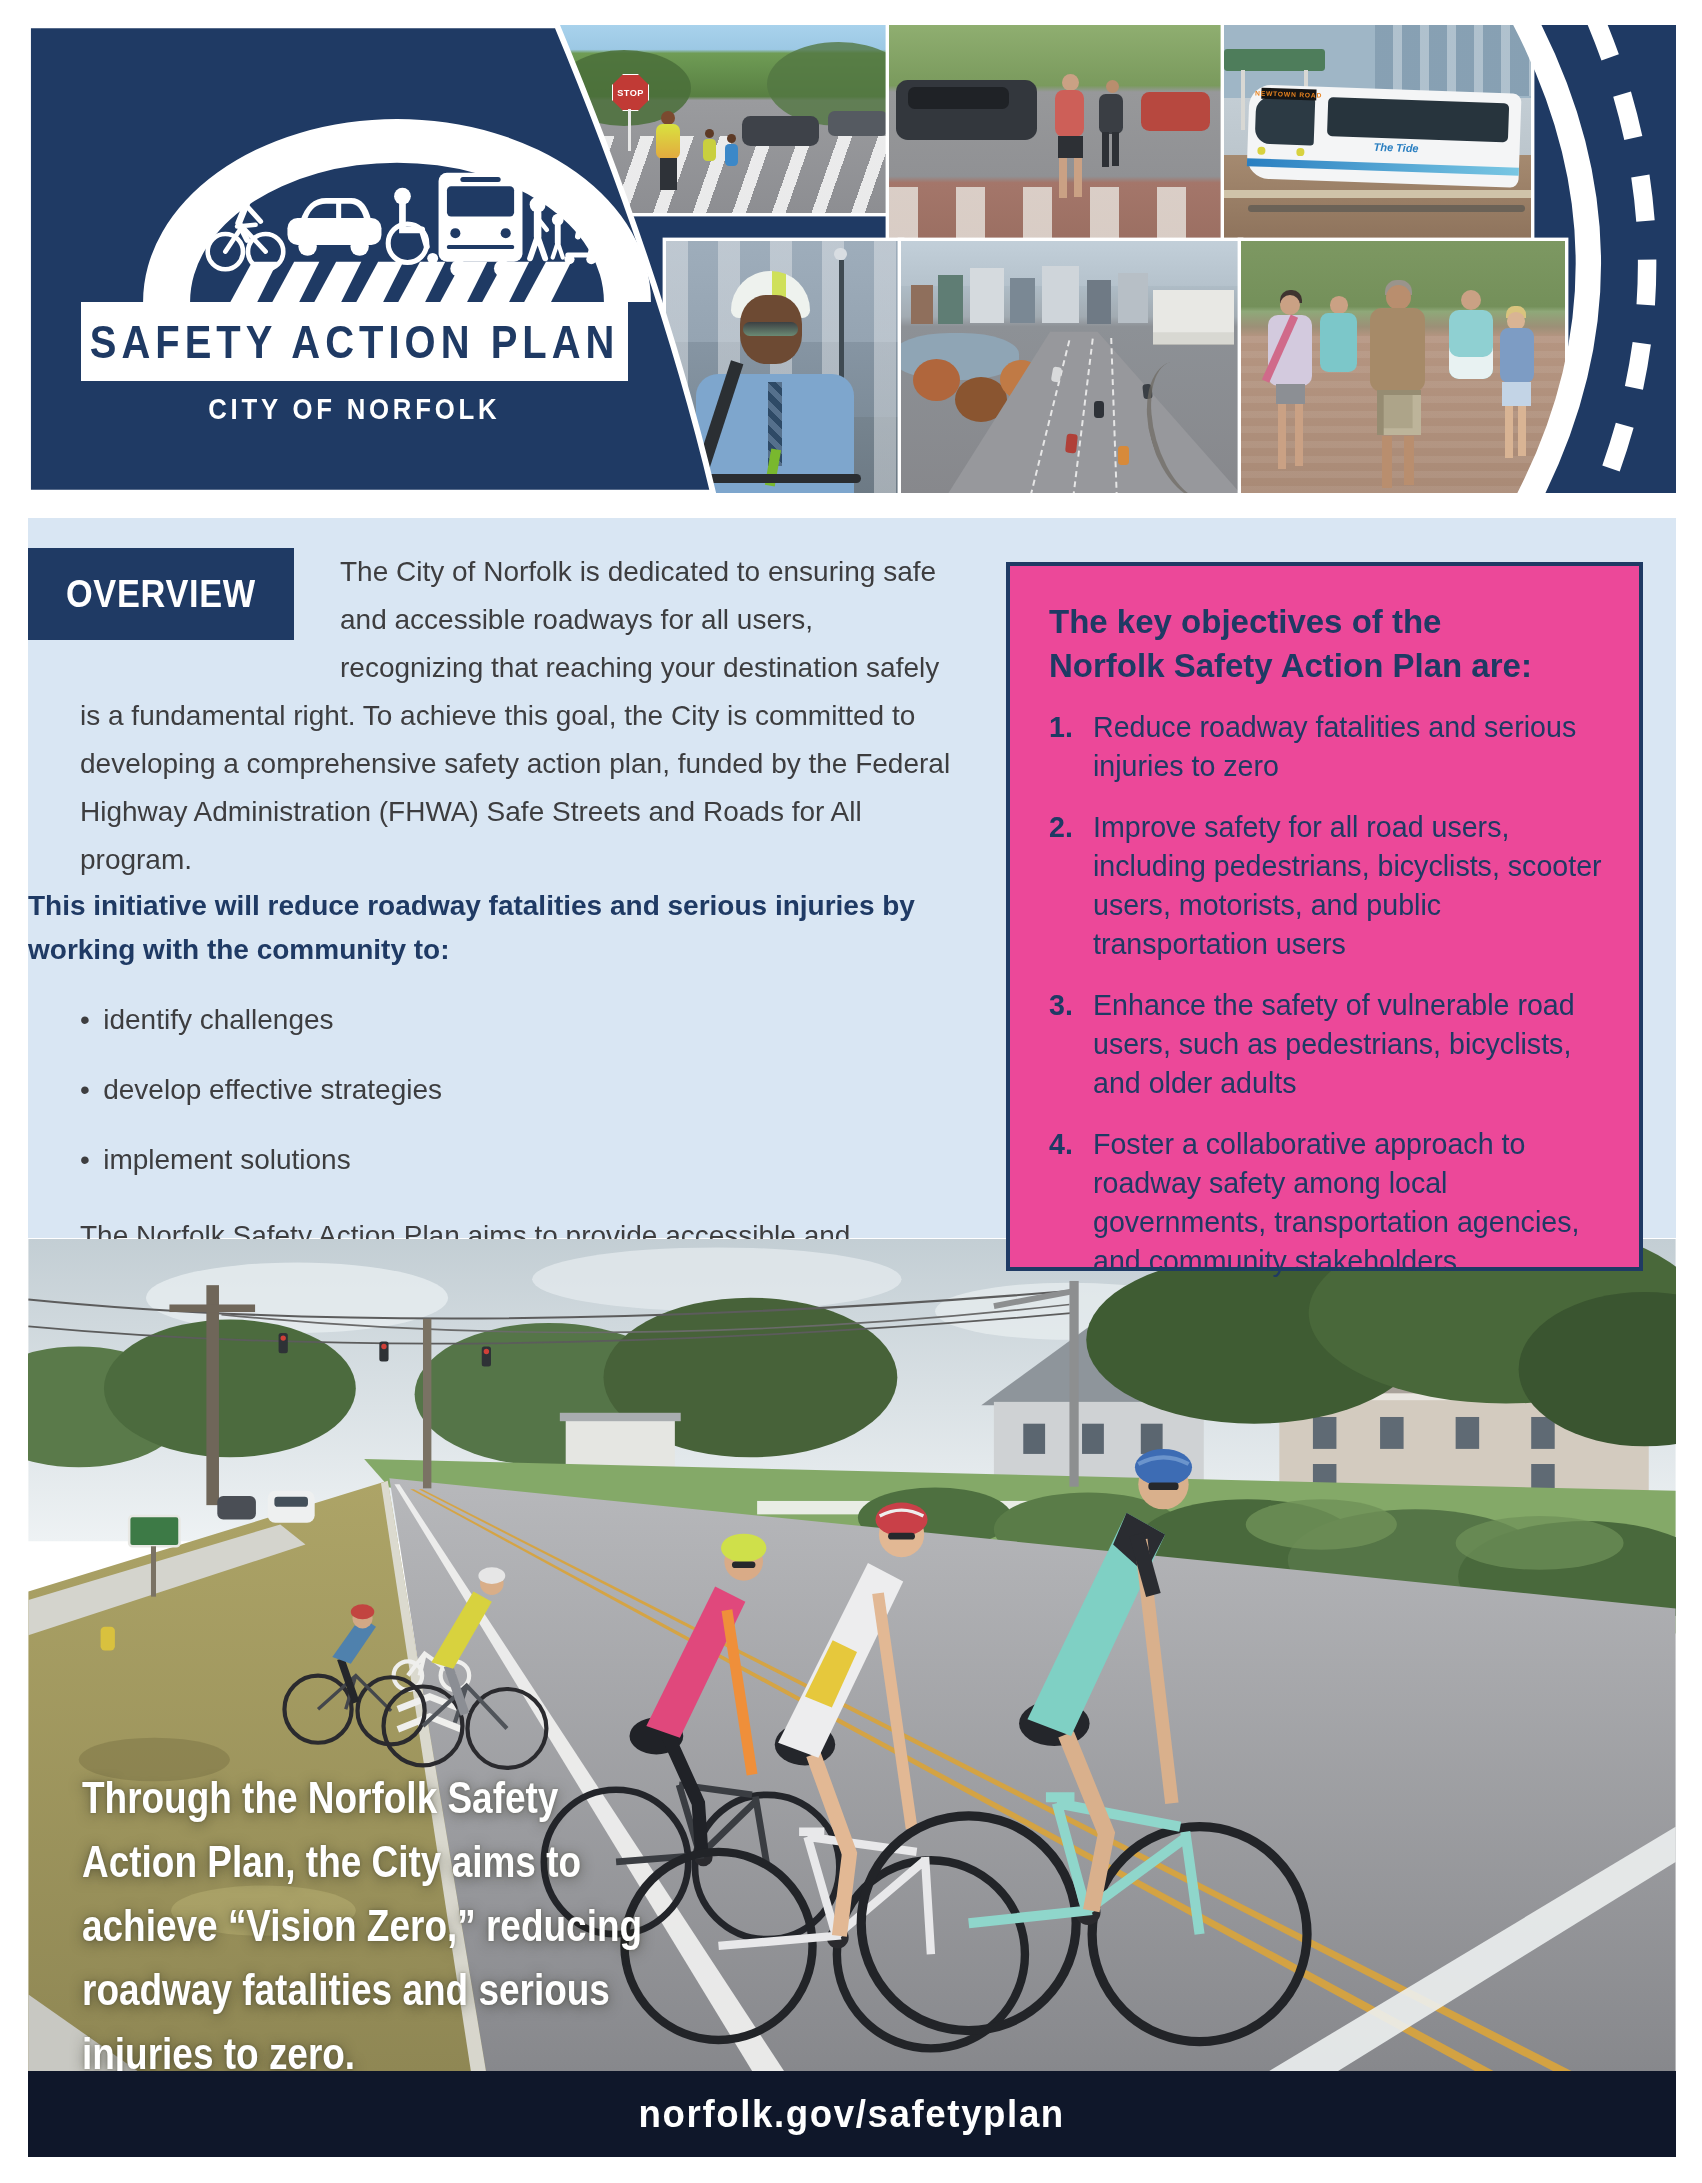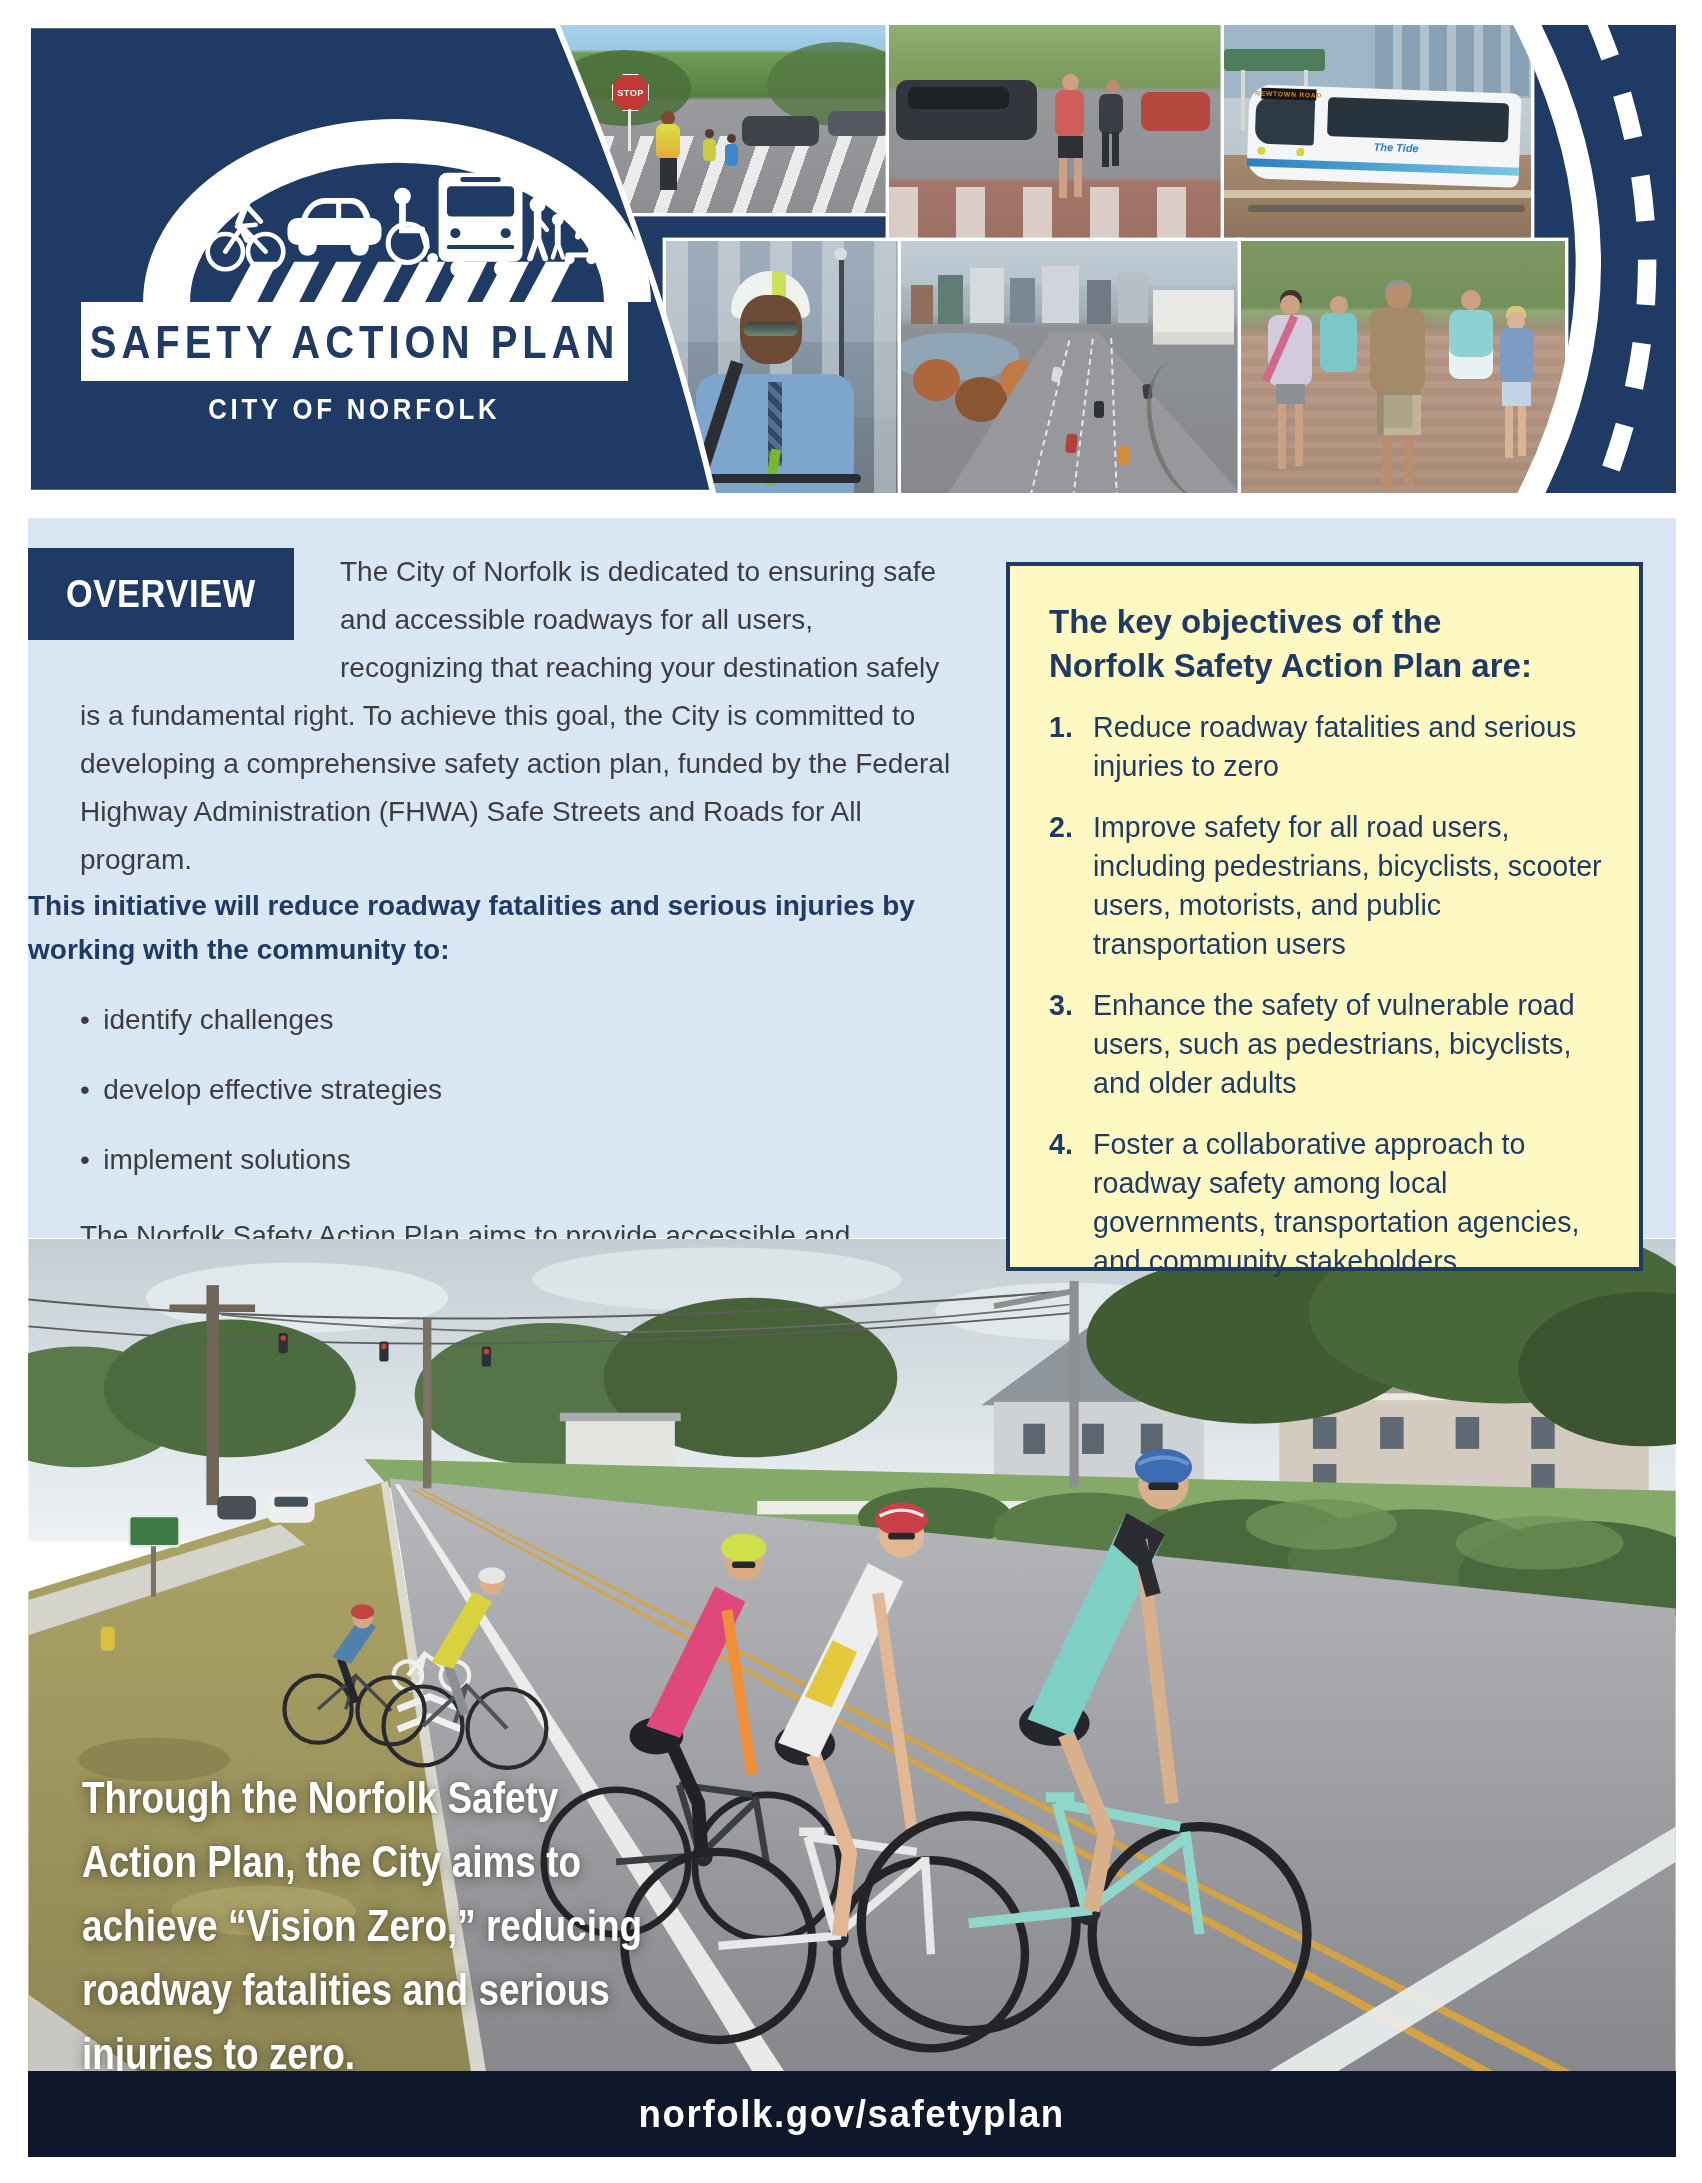--- a/index.html
+++ b/index.html
@@ -30,21 +30,21 @@
               display:inline-block;transform:scaleX(.88);}
   .panel p, .panel li{font-size:28px;line-height:48px;color:#3d3d3f;margin:0;}
   .p1{max-width:928px;}
   .bodyind{margin-left:52px !important;max-width:878px;}
   .init{margin-left:52px;margin-top:28.6px;max-width:907px;font-weight:bold;color:#1f3a64 !important;line-height:44px !important;}
   .bullets{list-style:none;margin:23.5px 0 0 52px;padding:0;}
   .bullets li{margin-bottom:22px;}
   .blt::before{content:"•";margin-right:13.4px;color:#3d3d3f;}
   .p2{margin-left:52px !important;margin-top:28.6px !important;max-width:890px;}
   
-  .obox{position:absolute;left:1006px;top:562px;width:637px;height:709px;background:#fef9c3;
+  .obox{position:absolute;left:1006px;top:562px;width:637px;height:709px;background:#ec4899;
         border:4.2px solid #1f3a64;box-sizing:border-box;z-index:5;padding:34px 35px 0 39px;}
   .obox h2{margin:0 0 20px 0;font-size:33px;line-height:44px;color:#1f3a64;max-width:504px;}
   .obox ol{list-style:none;margin:0;padding:0;}
   .obox li{display:flex;margin-bottom:22px;}
   .onum{flex:0 0 44px;font-weight:bold;color:#1f3a64;font-size:28.6px;line-height:39px;}
   .otxt{color:#1f3a64;font-size:28.6px;line-height:39px;}
   
   .photo{position:absolute;left:28px;top:1239px;width:1648px;height:832px;overflow:hidden;margin:0;}
   .quote{position:absolute;left:54px;top:527px;width:697px;margin:0;
          font-size:44px;line-height:64px;font-weight:bold;color:#fff;

